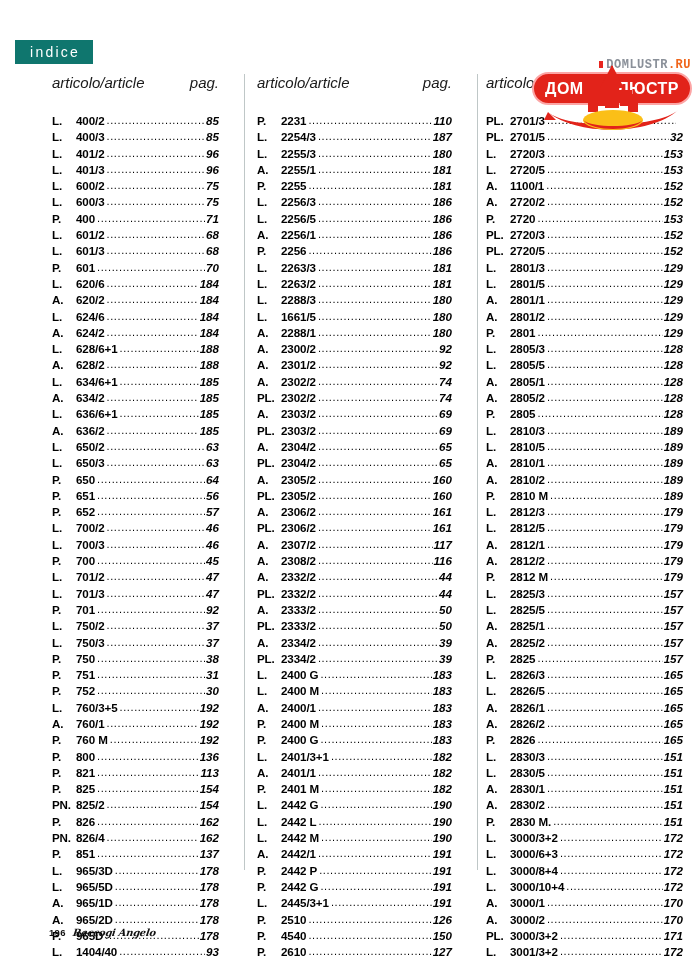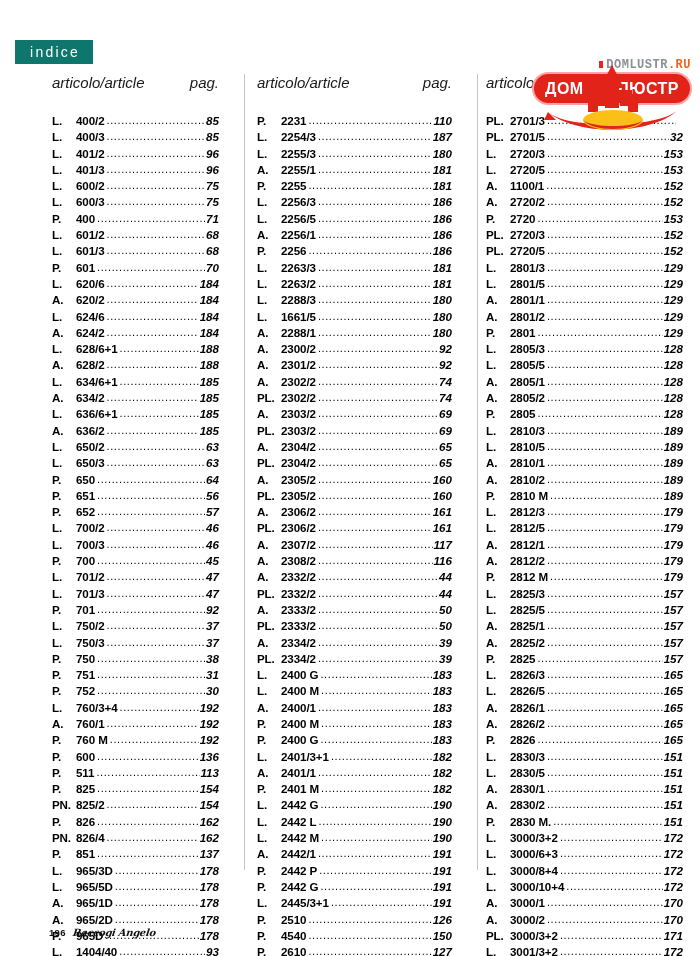--- a/index.html
+++ b/index.html
@@ -408,45 +408,45 @@
             <span class="page">31</span>
           </div>
           <div class="entry">
             <span class="pre">P.</span>
             <span class="code">752</span>
             <span class="dots">........................................</span>
             <span class="page">30</span>
           </div>
           <div class="entry">
             <span class="pre">L.</span>
-            <span class="code">760/3+4</span>
+            <span class="code">760/3+5</span>
             <span class="dots">........................................</span>
             <span class="page">192</span>
           </div>
           <div class="entry">
             <span class="pre">A.</span>
             <span class="code">760/1</span>
             <span class="dots">........................................</span>
             <span class="page">192</span>
           </div>
           <div class="entry">
             <span class="pre">P.</span>
             <span class="code">760 M</span>
             <span class="dots">........................................</span>
             <span class="page">192</span>
           </div>
           <div class="entry">
             <span class="pre">P.</span>
-            <span class="code">600</span>
+            <span class="code">800</span>
             <span class="dots">........................................</span>
             <span class="page">136</span>
           </div>
           <div class="entry">
             <span class="pre">P.</span>
-            <span class="code">511</span>
+            <span class="code">821</span>
             <span class="dots">........................................</span>
             <span class="page">113</span>
           </div>
           <div class="entry">
             <span class="pre">P.</span>
             <span class="code">825</span>
             <span class="dots">........................................</span>
             <span class="page">154</span>
           </div>
           <div class="entry">

